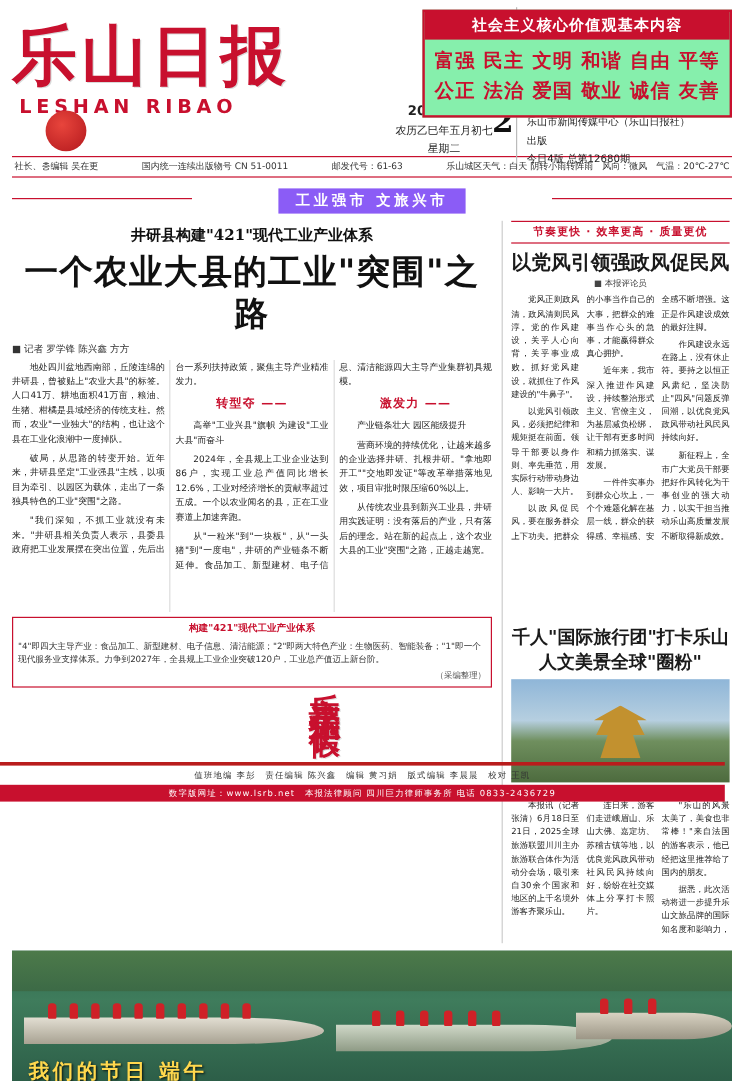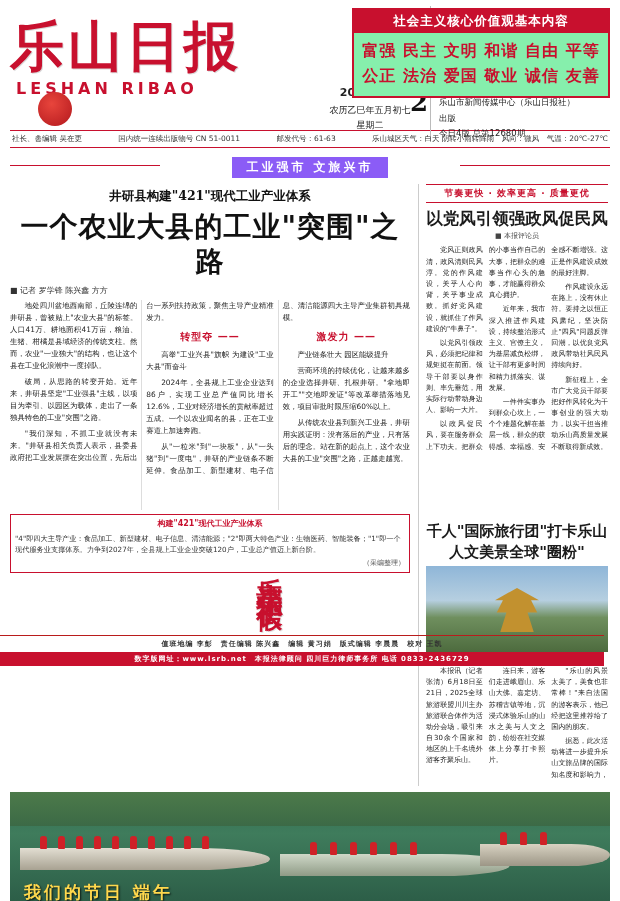--- a/index.html
+++ b/index.html
@@ -182,22 +182,21 @@
     position:absolute; left:236px; top:556px; width:52px; height:200px;
     writing-mode:vertical-rl; text-orientation:upright;
     color:#c8102e; font-weight:bold; font-size:26px; letter-spacing:5px;
     font-family:"DejaVu Serif","Liberation Serif",serif;
     text-shadow:1px 1px 0 rgba(0,0,0,.12);
   }
 
   
   .footer {
     position:absolute; left:0; right:16px; bottom:0; height:26px;
-    border-top:1px solid #b91c1c;
-    font-weight:bold;
+    border-top:3px solid #b91c1c;
   }
   .footer-top {
     font-size:7px; color:#333; text-align:center; padding-top:3px; letter-spacing:1px;
   }
   .footer-bot {
     background:#c8102e; color:#fff; font-size:7px; text-align:center;
     padding:2px 0; margin-top:3px; letter-spacing:1px;
   }
 </style>
 </head>
@@ -298,21 +297,21 @@
       </div>
 
       <div class="r-head2">千人"国际旅行团"打卡乐山
 人文美景全球"圈粉"</div>
       <div class="r-photo">
         <div class="pagoda"></div>
       </div>
       <div class="r-cap">嘉宾们在峨眉山金顶合影留念　　游客在古方寺观赏</div>
       <div class="r-body" style="height:120px;margin-top:3px;">
         <p>本报讯（记者 张清）6月18日至21日，2025全球旅游联盟川川主办旅游联合体作为活动分会场，吸引来自30余个国家和地区的上千名境外游客齐聚乐山。</p>
-        <p>连日来，游客们走进峨眉山、乐山大佛、嘉定坊、苏稽古镇等地，沉浸式体验乐山的山水之美与人文之韵，纷纷在社交媒体上分享打卡照片。</p>
+        <p>连日来，游客们走进峨眉山、乐山大佛、嘉定坊、苏稽古镇等地，以优良党风政风带动社风民风持续向好，纷纷在社交媒体上分享打卡照片。</p>
         <p>"乐山的风景太美了，美食也非常棒！"来自法国的游客表示，他已经把这里推荐给了国内的朋友。</p>
         <p>据悉，此次活动将进一步提升乐山文旅品牌的国际知名度和影响力，助推乐山世界重要旅游目的地建设。</p>
       </div>
     </div>
   </div>
 
   <div class="photo-strip">
     <div class="river"></div>
     <div class="riverbank"></div>
     <div class="boat b1"></div>

